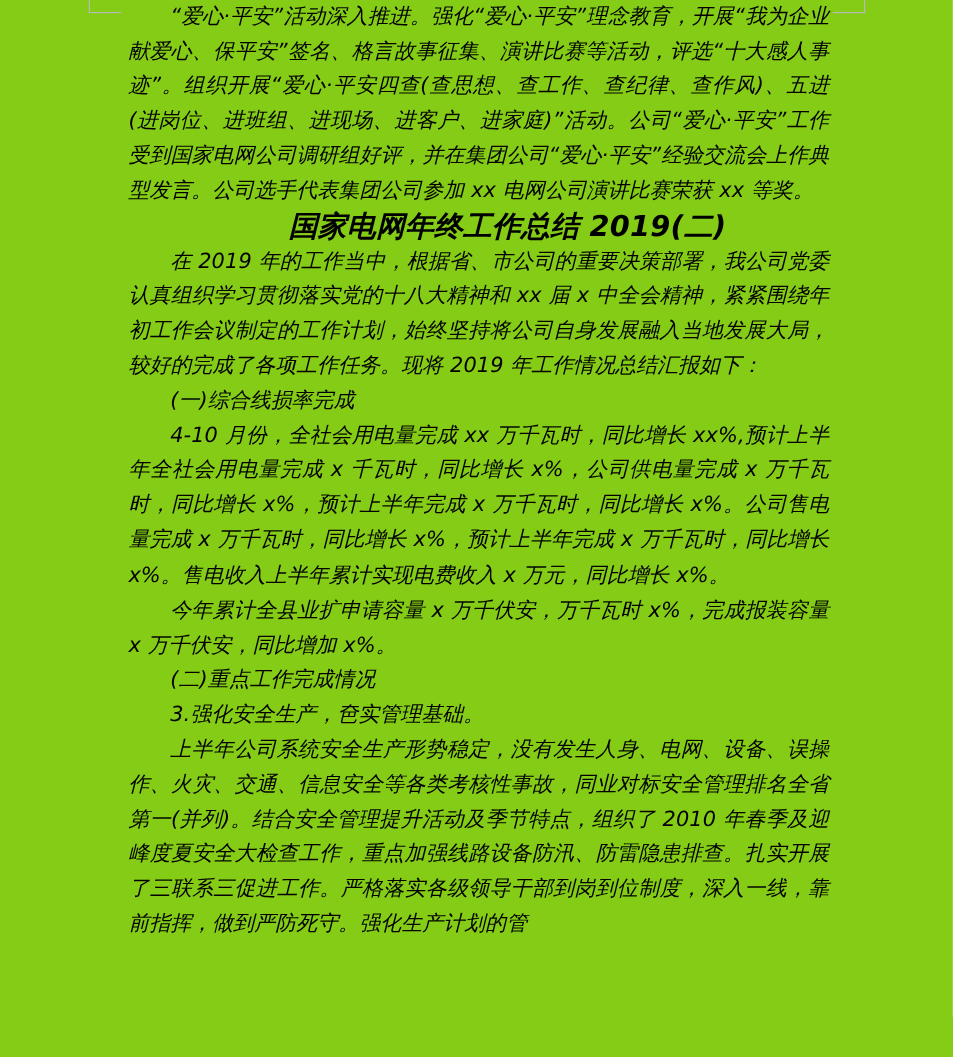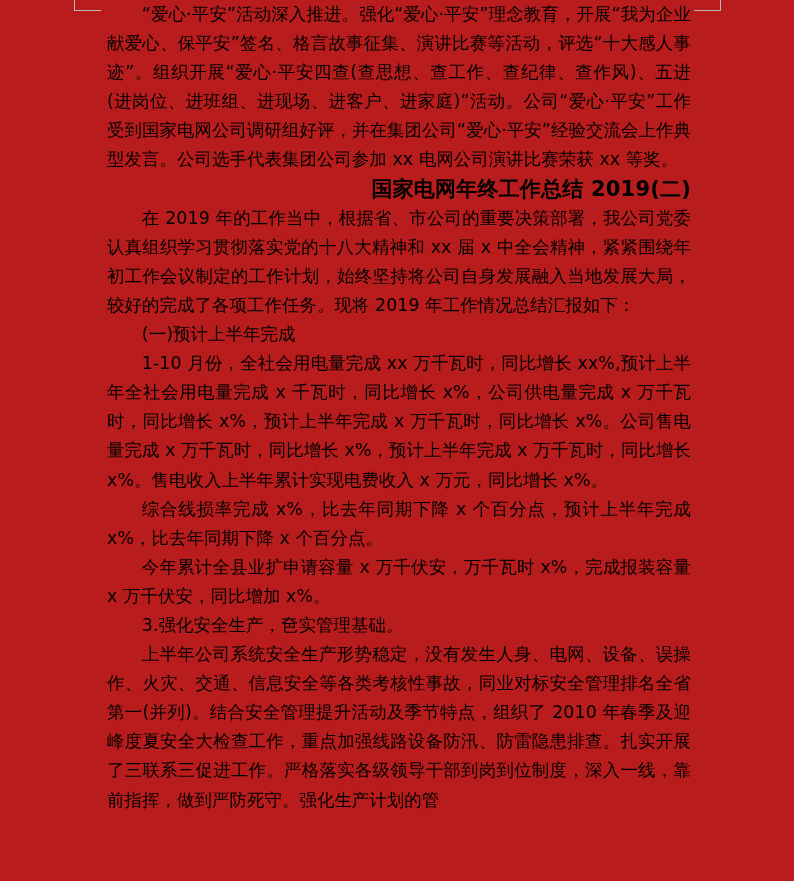--- a/index.html
+++ b/index.html
@@ -12,22 +12,23 @@
     height: 881px;
     overflow: hidden;
     font-family: "DejaVu Sans", "Liberation Sans", sans-serif;
     color: #000000;
   }
 
   #page {
     position: relative;
     width: 794px;
     height: 881px;
-    background: #b91c1c;
+    background: #84cc16;
     box-sizing: border-box;
+    font-style: italic;
   }
 
   
   .margin-mark {
     position: absolute;
     width: 26px;
     height: 10px;
     pointer-events: none;
   }
   .margin-mark.tl {
@@ -63,25 +64,25 @@
     hyphens: none;
   }
 
   p.indent2 {
     text-indent: 2em;
   }
 
   h2.doc-heading {
     margin: 0;
     padding: 0;
-    font-size: 21px;
+    font-size: 24px;
     line-height: 29.1px;
     font-weight: bold;
     text-indent: 2em;
-    text-align: right;
+    text-align: center;
     letter-spacing: 0.2px;
   }
 
   
   #text-column { }
 </style>
 </head>
 <body>
 
 <div id="page">
@@ -90,27 +91,27 @@
   <div class="margin-mark tr"></div>
 
   <div id="text-column">
 
     <p class="para indent2">“爱心·平安”活动深入推进。强化“爱心·平安”理念教育，开展“我为企业献爱心、保平安”签名、格言故事征集、演讲比赛等活动，评选“十大感人事迹”。组织开展“爱心·平安四查(查思想、查工作、查纪律、查作风)、五进(进岗位、进班组、进现场、进客户、进家庭)”活动。公司“爱心·平安”工作受到国家电网公司调研组好评，并在集团公司“爱心·平安”经验交流会上作典型发言。公司选手代表集团公司参加 xx 电网公司演讲比赛荣获 xx 等奖。</p>
 
     <h2 class="doc-heading">国家电网年终工作总结 2019(二)</h2>
 
     <p class="para indent2">在 2019 年的工作当中，根据省、市公司的重要决策部署，我公司党委认真组织学习贯彻落实党的十八大精神和 xx 届 x 中全会精神，紧紧围绕年初工作会议制定的工作计划，始终坚持将公司自身发展融入当地发展大局，较好的完成了各项工作任务。现将 2019 年工作情况总结汇报如下：</p>
 
-    <p class="para indent2">(一)预计上半年完成</p>
+    <p class="para indent2">(一)综合线损率完成</p>
 
-    <p class="para indent2">1-10 月份，全社会用电量完成 xx 万千瓦时，同比增长 xx%,预计上半年全社会用电量完成 x 千瓦时，同比增长 x%，公司供电量完成 x 万千瓦时，同比增长 x%，预计上半年完成 x 万千瓦时，同比增长 x%。公司售电量完成 x 万千瓦时，同比增长 x%，预计上半年完成 x 万千瓦时，同比增长 x%。售电收入上半年累计实现电费收入 x 万元，同比增长 x%。</p>
+    <p class="para indent2">4-10 月份，全社会用电量完成 xx 万千瓦时，同比增长 xx%,预计上半年全社会用电量完成 x 千瓦时，同比增长 x%，公司供电量完成 x 万千瓦时，同比增长 x%，预计上半年完成 x 万千瓦时，同比增长 x%。公司售电量完成 x 万千瓦时，同比增长 x%，预计上半年完成 x 万千瓦时，同比增长 x%。售电收入上半年累计实现电费收入 x 万元，同比增长 x%。</p>
 
-    <p class="para indent2">综合线损率完成 x%，比去年同期下降 x 个百分点，预计上半年完成 x%，比去年同期下降 x 个百分点。</p>
 
     <p class="para indent2">今年累计全县业扩申请容量 x 万千伏安，万千瓦时 x%，完成报装容量 x 万千伏安，同比增加 x%。</p>
 
+    <p class="para indent2">(二)重点工作完成情况</p>
 
     <p class="para indent2">3.强化安全生产，夿实管理基础。</p>
 
     <p class="para indent2">上半年公司系统安全生产形势稳定，没有发生人身、电网、设备、误操作、火灾、交通、信息安全等各类考核性事故，同业对标安全管理排名全省第一(并列)。结合安全管理提升活动及季节特点，组织了 2010 年春季及迎峰度夏安全大检查工作，重点加强线路设备防汛、防雷隐患排查。扎实开展了三联系三促进工作。严格落实各级领导干部到岗到位制度，深入一线，靠前指挥，做到严防死守。强化生产计划的管</p>
 
   </div>
 </div>
 
 </body></html>

